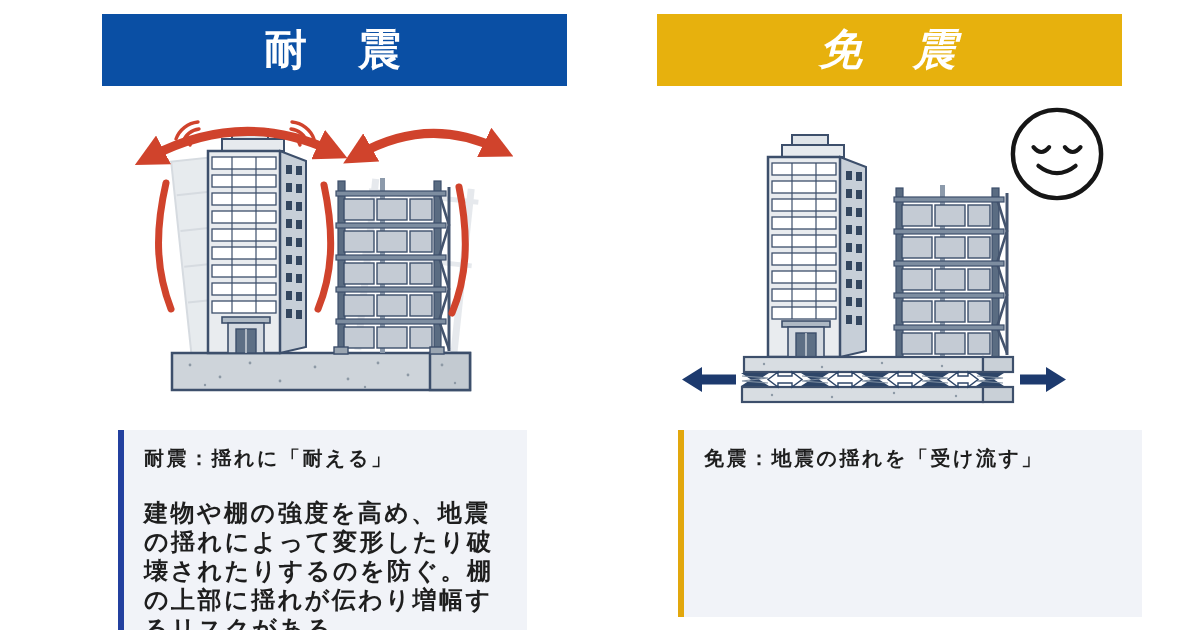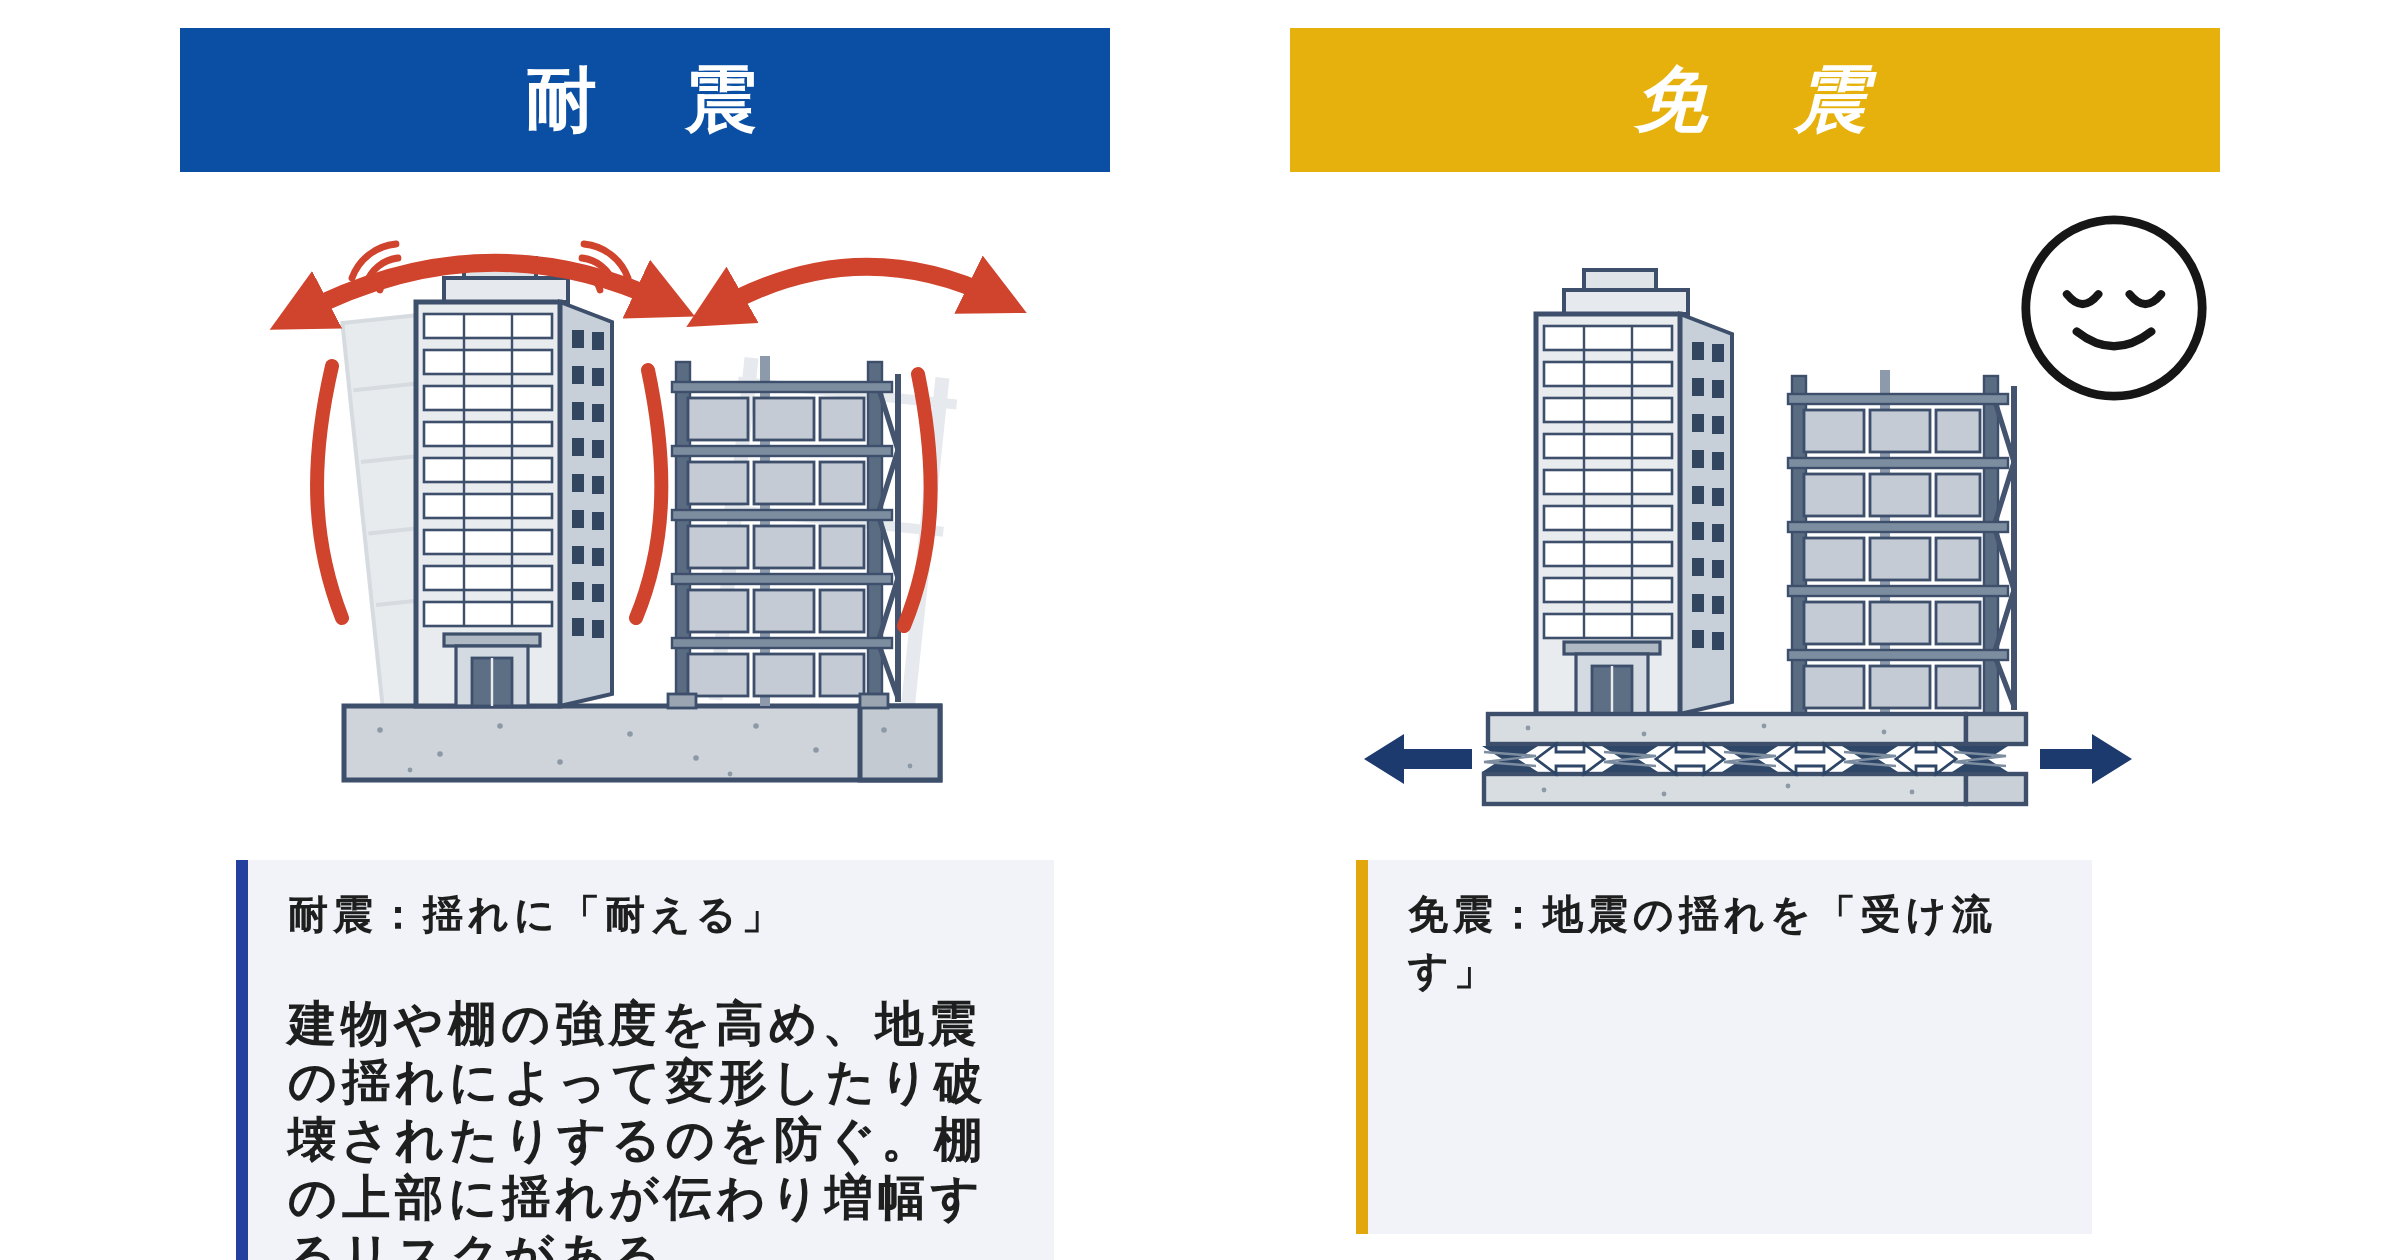--- a/index.html
+++ b/index.html
@@ -4,35 +4,35 @@
 <style>
   html,body{margin:0;padding:0;}
   body{
     width:1200px;height:630px;position:relative;overflow:hidden;
     background:#ffffff;
     font-family:"Liberation Sans","DejaVu Sans",sans-serif;
   }
   .banner{
     position:absolute;top:14px;width:465px;height:72px;
     display:flex;align-items:center;justify-content:center;
-    color:#ffffff;font-size:36px;font-weight:800;letter-spacing:4px;
+    color:#ffffff;font-size:43px;font-weight:800;letter-spacing:4px;margin-left:12px;
   }
   .banner.left{left:90px;background:var(--taishin_blue,#0a4fa4);}
   .banner.right{left:645px;background:var(--menshin_yellow,#e7b10d);font-style:italic;}
   .art{position:absolute;}
   .art.left-art{left:110px;top:95px;width:405px;height:305px;}
   .art.right-art{left:672px;top:95px;width:400px;height:310px;}
   .art.face{left:1008px;top:105px;width:98px;height:98px;}
   .note{
     position:absolute;top:430px;background:var(--note_bg,#f1f3f8);
     box-sizing:border-box;padding:14px 16px 32px 20px;
     color:#1e1e1e;
   }
   .note.left-note{left:118px;width:409px;min-height:185px;border-left:6px solid var(--note_border_blue,#23409f);}
-  .note.right-note{left:678px;width:368px;min-height:187px;border-left:6px solid var(--note_border_gold,#e2a70d);}
+  .note.right-note{left:678px;width:464px;min-height:187px;border-left:6px solid var(--note_border_gold,#e2a70d);}
   .note .title{
     margin:0 0 26px 0;font-size:20px;font-weight:800;letter-spacing:2.5px;line-height:1.4;
   }
   .note .body{
     margin:0;font-size:24px;font-weight:800;letter-spacing:2.5px;line-height:29px;
   }
   svg .ink{stroke:var(--ink,#3d4f6b);}
 </style>
 </head>
 <body>

